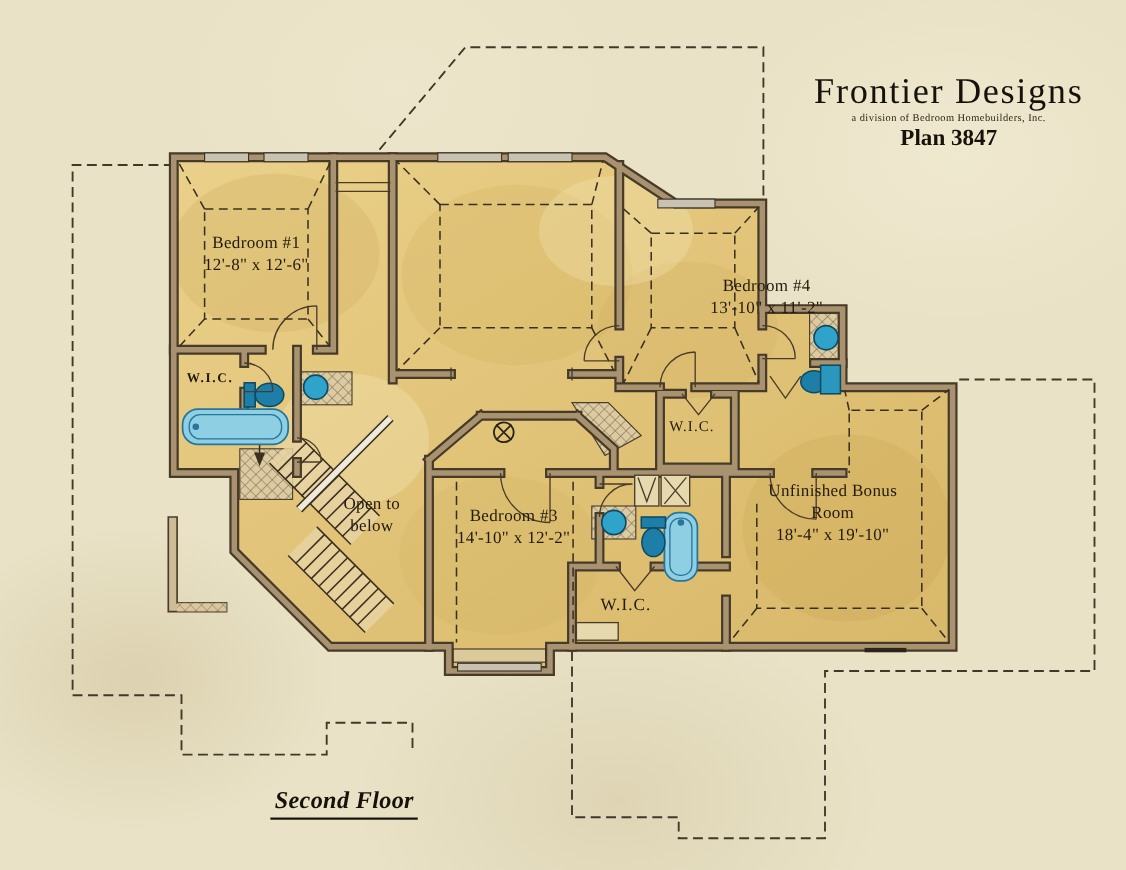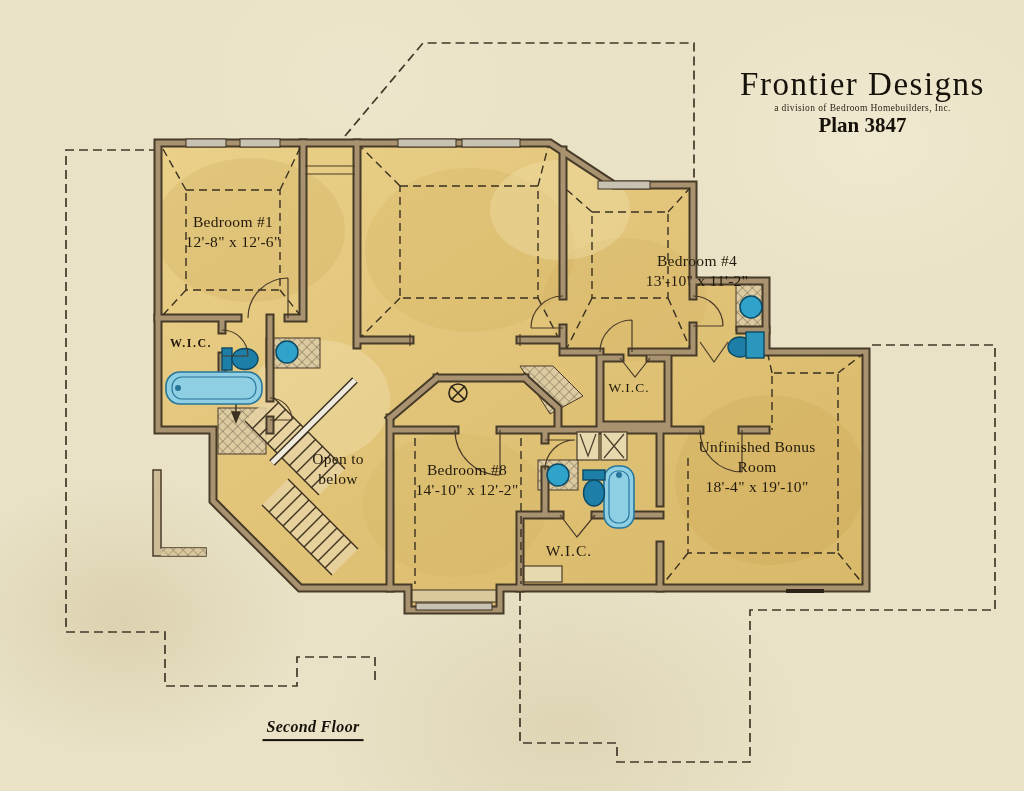--- a/index.html
+++ b/index.html
@@ -23,21 +23,21 @@
   .wrap{white-space:normal;}
   .wic1{font-size:12px; letter-spacing:1.5px; font-weight:bold;}
   .wic2{font-size:13.5px; letter-spacing:1px;}
   .wic3{font-size:15.5px; letter-spacing:1px;}
   .brand{
     font-size:33px; letter-spacing:1.5px; color:#16120a; line-height:1;
   }
   .tagline{font-size:9.5px; letter-spacing:.4px; color:#2a2418; margin-top:2px;}
   .planno, .planname{font-size:21px; font-weight:bold; color:#16120a; line-height:1.15;}
   .floor-title{
-    font-size:16px; font-style:italic; font-weight:bold; color:#16120a;
+    font-size:22px; font-style:italic; font-weight:bold; color:#16120a;
     border-bottom:2px solid #16120a; padding:0 4px 1px 4px;
   }
   .titleblock{position:absolute; left:705px; top:68px; width:315px; text-align:center;}
 </style>
 </head>
 <body>
 
 <div id="stage">
 
 <svg id="plansvg" width="1024" height="791" viewBox="0 0 1024 791">
@@ -230,21 +230,21 @@
   <span>12'-8" x 12'-6"</span>
 </div>
 
 
 <div class="lbl" style="left:660px; top:271px;margin-left:37px;">
   <span>Bedroom #4</span>
   <span>13'-10" x 11'-2"</span>
 </div>
 
 <div class="lbl" style="left:467px; top:480px;">
-  <span>Bedroom #8</span>
+  <span>Bedroom #3</span>
   <span>14'-10" x 12'-2"</span>
 </div>
 
 <div class="lbl wrap" style="left:757px; top:467px; width:124px;">
   <span>Unfinished Bonus Room</span>
   <span style="white-space:nowrap;">18'-4" x 19'-10"</span>
 </div>
 
 <div class="lbl wrap" style="left:338px; top:469px; width:80px;">Open to below</div>
 

